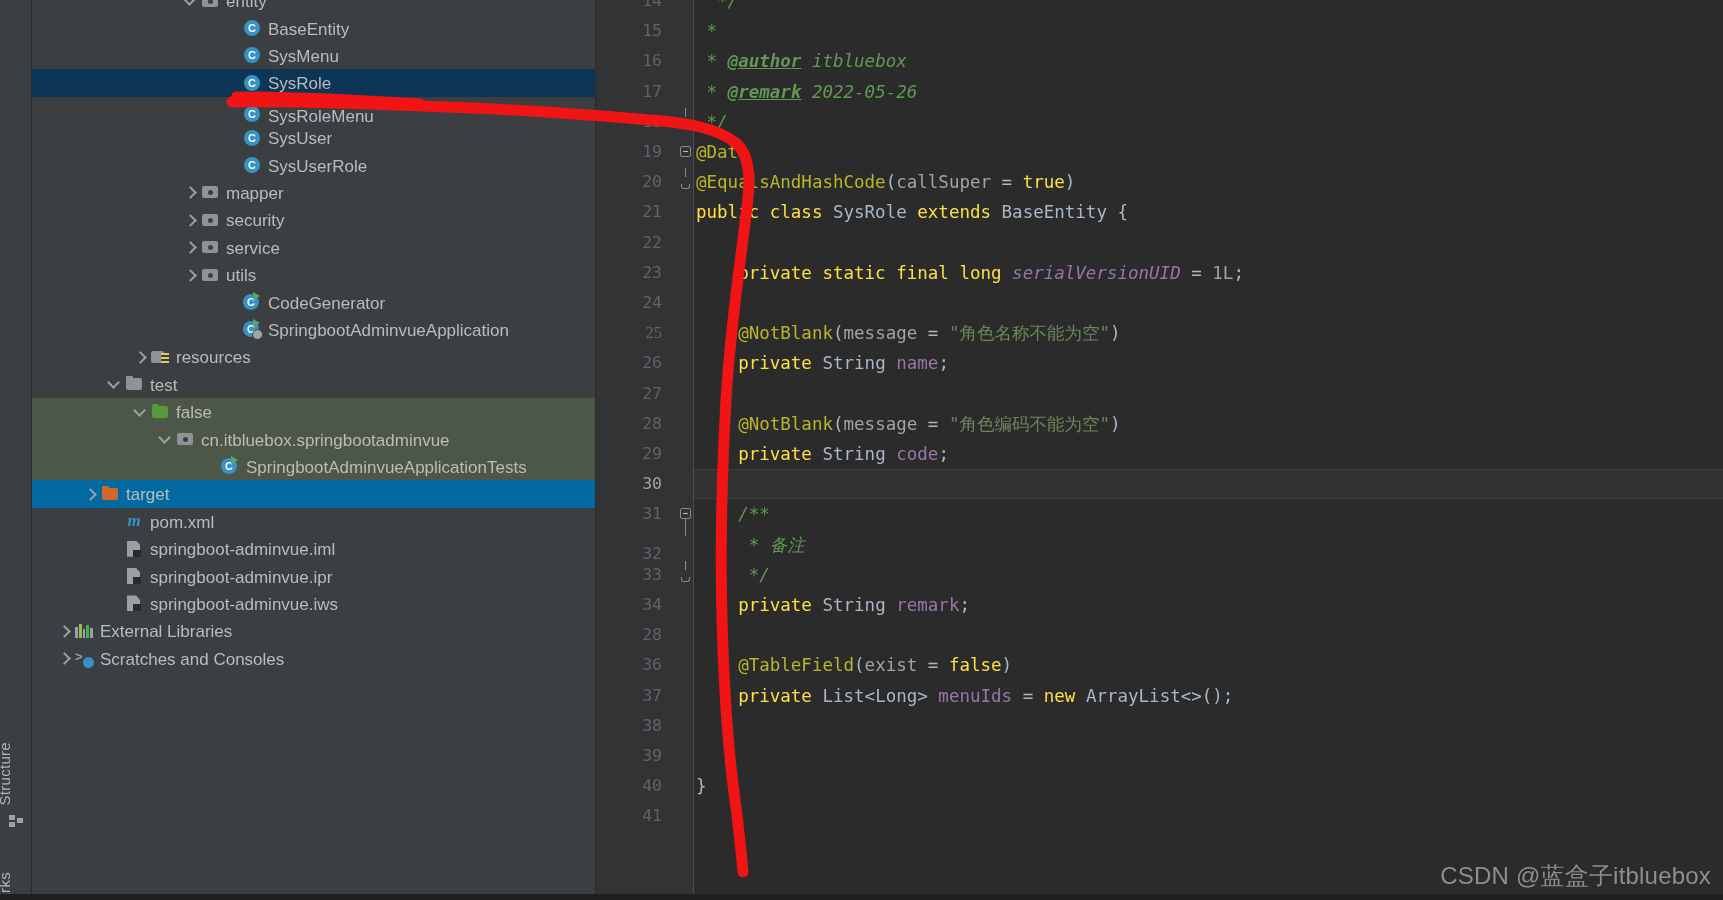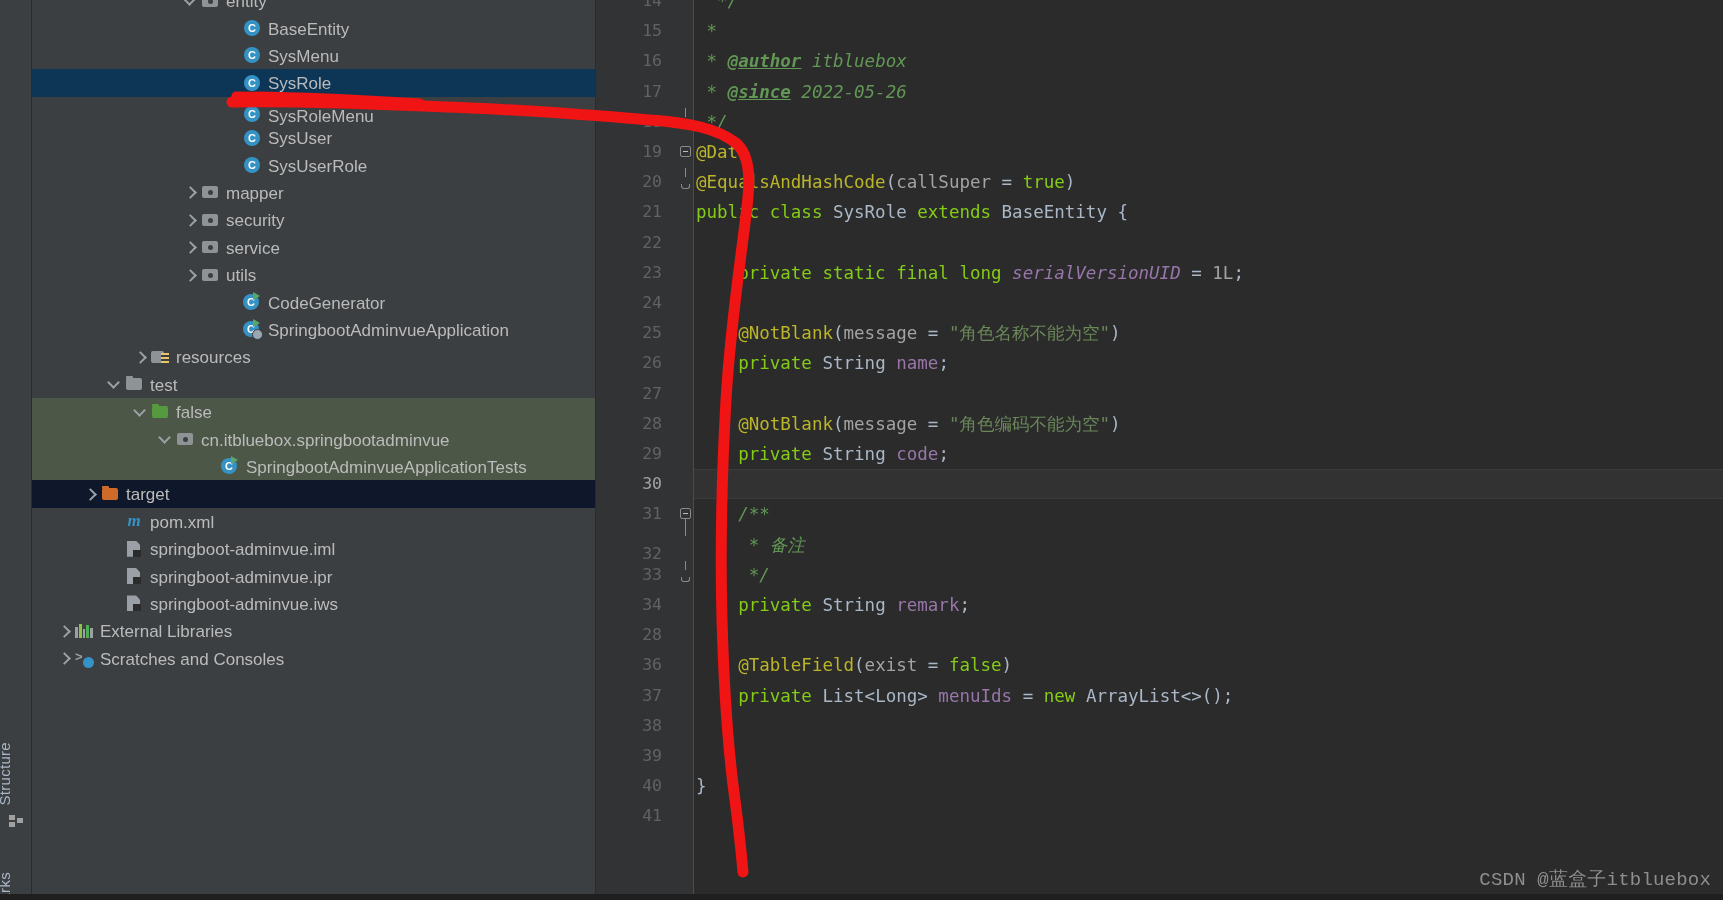--- a/index.html
+++ b/index.html
@@ -64,21 +64,21 @@
     align-items: center;
     position: relative;
     white-space: nowrap;
     font-size: 17px;
     color: #bbbbbb;
     padding-right: 4px;
   }
   .row .lbl { line-height: 1; position: relative; top: 1px; }
   .row.sel { background: #0d3656; }
   .row.srcroot-test { background: #4c5747; }
-  .row.srcroot-target { background: #0f172a; }
+  .row.srcroot-target { background: #0369a1; }
 
   .arrow {
     width: 16px; height: 16px;
     flex: 0 0 16px;
     position: relative;
     margin-right: 2px;
   }
   .arrow.r::after, .arrow.d::after {
     content: "";
     position: absolute;
@@ -248,21 +248,21 @@
     position: absolute; left: 0; right: 0; height: 30.2px;
     background: #323232;
     border-top: 1px solid #3b3b3b;
     border-bottom: 1px solid #3b3b3b;
   }
   .ctext { padding-left: 2px; }
 
   
   .cm   { color: #629755; font-style: italic; }
   .cmtag{ color: #629755; font-style: italic; font-weight: bold; text-decoration: underline; }
-  .kw   { color: #84cc16; margin-top: 12px; }
+  .kw   { color: #fde047; margin-top: 12px; }
   .ann  { color: #bbb529; }
   .str  { color: #6a8759; }
   .num  { color: #a3a3a3; }
   .fld  { color: #9876aa; }
   .stat { color: #9876aa; font-style: italic; }
   .typ  { color: #a9b7c6; }
   .punc { color: #a9b7c6; }
 
   
   .fm { position: absolute; left: 84px; width: 12px; height: 12px; }
@@ -277,22 +277,22 @@
   .fm .stem-up { position: absolute; left: 5px; top: -8px; width: 1px; height: 9px; background: #8a8a8a; }
   .fm .cap-bot {
     position: absolute; left: 1px; top: 8px; width: 9px; height: 5px;
     border-left: 1px solid #8a8a8a; border-right: 1px solid #8a8a8a;
     border-bottom: 1px solid #8a8a8a; border-radius: 0 0 3px 3px;
   }
 
   
   .watermark {
     position: absolute; right: 12px; bottom: 8px;
-    color: #8e8e8e; font-size: 19px;
-    font-family: Liberation Mono, monospace;
+    color: #8e8e8e; font-size: 24px;
+    font-family: Liberation Sans, sans-serif;
     letter-spacing: .2px;
   }
 
   
   .annotation {
     position: absolute; left: 0; top: 0; width: 1723px; height: 900px;
     pointer-events: none; z-index: 50;
   }
   
   .bottom-strip {
@@ -480,21 +480,21 @@
       </div>
     </div>
 
   <div class="editor">
     <div class="gutter"></div>
     <div class="fold-strip"></div>
     <div class="code-area" id="codearea">
         <div class="cline" style="top: -14px;"><span class="ctext"><span class="cm">  */</span></span></div>
         <div class="cline" style="top: 16.2px;"><span class="ctext"><span class="cm"> *</span></span></div>
         <div class="cline" style="top: 46.4px;"><span class="ctext"><span class="cm"> * </span><span class="cmtag">@author</span><span class="cm"> itbluebox</span></span></div>
-        <div class="cline" style="top: 76.6px;"><span class="ctext"><span class="cm"> * </span><span class="cmtag">@since</span><span class="cm"> 2022-05-26</span></span></div>
+        <div class="cline" style="top: 76.6px;"><span class="ctext"><span class="cm"> * </span><span class="cmtag">@remark</span><span class="cm"> 2022-05-26</span></span></div>
         <div class="cline" style="top: 106.8px;"><span class="ctext"><span class="cm"> */</span></span></div>
         <div class="cline" style="top: 137px;"><span class="ctext"><span class="ann">@Data</span></span></div>
         <div class="cline" style="top: 167.2px;"><span class="ctext"><span class="ann">@EqualsAndHashCode</span><span class="punc">(</span><span class="num">callSuper</span><span class="punc"> = </span><span class="kw">true</span><span class="punc">)</span></span></div>
         <div class="cline" style="top: 197.4px;"><span class="ctext"><span class="kw">public class </span><span class="typ">SysRole</span><span class="kw"> extends </span><span class="typ">BaseEntity</span><span class="punc"> {</span></span></div>
         <div class="cline" style="top: 227.6px;"><span class="ctext"></span></div>
         <div class="cline" style="top: 257.8px;"><span class="ctext"><span class="punc">    </span><span class="kw">private static final </span><span class="kw">long </span><span class="stat">serialVersionUID</span><span class="punc"> = </span><span class="num">1L</span><span class="punc">;</span></span></div>
         <div class="cline" style="top: 288px;"><span class="ctext"></span></div>
         <div class="cline" style="top: 318.2px;"><span class="ctext"><span class="punc">    </span><span class="ann">@NotBlank</span><span class="punc">(</span><span class="num">message</span><span class="punc"> = </span><span class="str">"角色名称不能为空"</span><span class="punc">)</span></span></div>
         <div class="cline" style="top: 348.4px;"><span class="ctext"><span class="punc">    </span><span class="kw">private </span><span class="typ">String </span><span class="fld">name</span><span class="punc">;</span></span></div>
         <div class="cline" style="top: 378.6px;"><span class="ctext"></span></div>
@@ -519,21 +519,21 @@
         <div class="ln" style="top: 16.2px;">15</div>
         <div class="ln" style="top: 46.4px;">16</div>
         <div class="ln" style="top: 76.6px;">17</div>
         <div class="ln" style="top: 106.8px;">18</div>
         <div class="ln" style="top: 137px;">19</div>
         <div class="ln" style="top: 167.2px;">20</div>
         <div class="ln" style="top: 197.4px;">21</div>
         <div class="ln" style="top: 227.6px;">22</div>
         <div class="ln" style="top: 257.8px;">23</div>
         <div class="ln" style="top: 288px;">24</div>
-        <div class="ln" style="top: 318.2px;">25</div>
+        <div class="ln" style="top: 318.2px; font-family: Liberation Serif, serif;">25</div>
         <div class="ln" style="top: 348.4px;">26</div>
         <div class="ln" style="top: 378.6px;">27</div>
         <div class="ln" style="top: 408.8px;">28</div>
         <div class="ln" style="top: 439px;">29</div>
         <div class="ln cur" style="top: 469.2px;">30</div>
         <div class="ln" style="top: 499.4px;">31</div>
         <div class="ln" style="top: 539px;">32</div>
         <div class="ln" style="top: 559.8px;">33</div>
         <div class="ln" style="top: 590px;">34</div>
         <div class="ln" style="top: 620.2px;">28</div>

